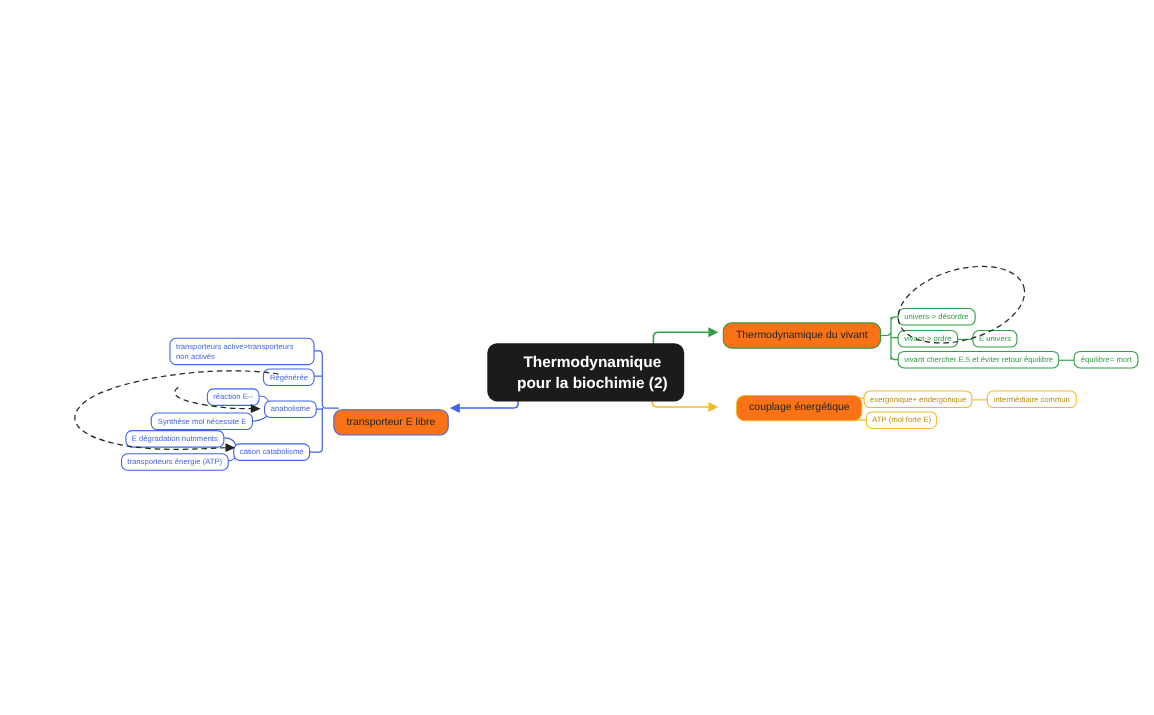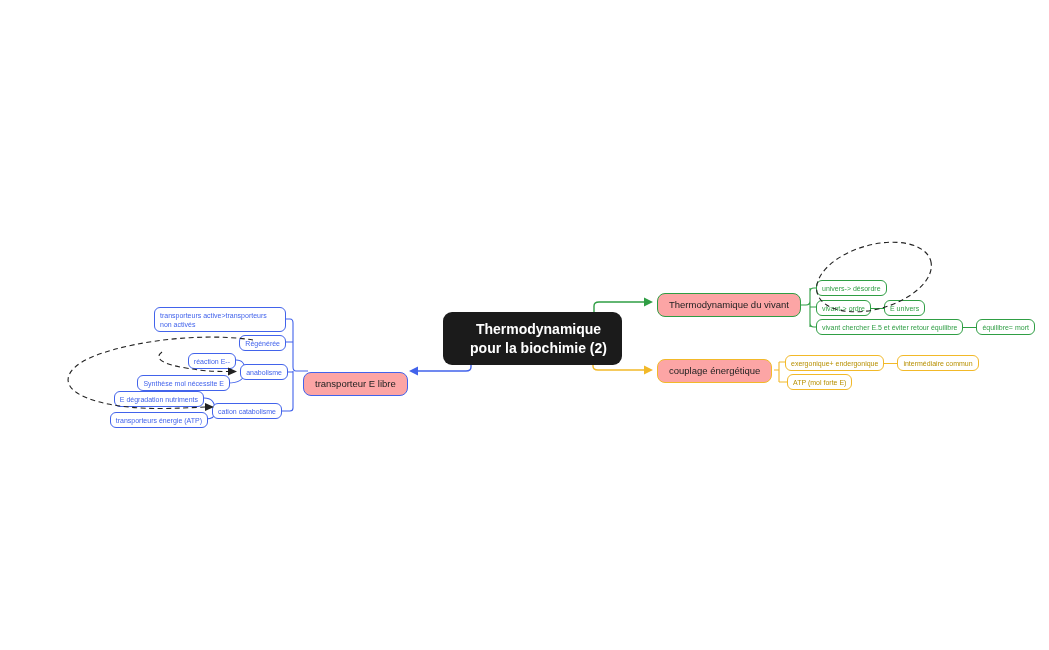--- a/index.html
+++ b/index.html
@@ -9,34 +9,34 @@
     --blue:#4263eb;
     --ink:#222222;
   }
   html,body{margin:0;padding:0;background:#ffffff;}
   body{font-family:"Liberation Sans",sans-serif;}
   .canvas{position:relative;width:1049px;height:650px;background:#ffffff;overflow:hidden;}
   svg.layer{position:absolute;left:0;top:0;width:1049px;height:650px;pointer-events:none;}
   svg.links{z-index:1;}
   svg.annotations{z-index:3;}
 
-  .node{position:absolute;background:#fca5a5;box-sizing:border-box;z-index:2;}
+  .node{position:absolute;background:#f97316;box-sizing:border-box;z-index:2;}
   .center{
     left:443px;top:312px;width:179px;height:53px;
     background:#1b1b1b;color:#ffffff;border-radius:9px;
     font-size:14px;font-weight:bold;line-height:1.35;
     display:flex;align-items:center;justify-content:center;
     text-align:center;white-space:pre-line;padding-left:12px;
   }
   .parent{
     font-size:9.5px;color:#222;padding:6px 11px;border-radius:8px;
     white-space:nowrap;line-height:1;
   }
   .parent.green{border:1.5px solid var(--green);}
-  .parent.yellow{border:1.5px solid var(--yellow);}
+  .parent.yellow{border:1.5px solid var(--yellow);margin-left:12px;}
   .parent.blue{border:1.5px solid var(--blue);margin-top:12px;}
 
   .child{
     font-size:7px;padding:2.5px 5px;border-radius:6px;
     white-space:nowrap;line-height:1.3;background:#fff;
   }
   .child.green{color:var(--green);border:1px solid var(--green);}
   .child.yellow{color:var(--yellow-text);border:1px solid var(--yellow);}
   .child.blue{color:var(--blue);border:1px solid var(--blue);}
 

